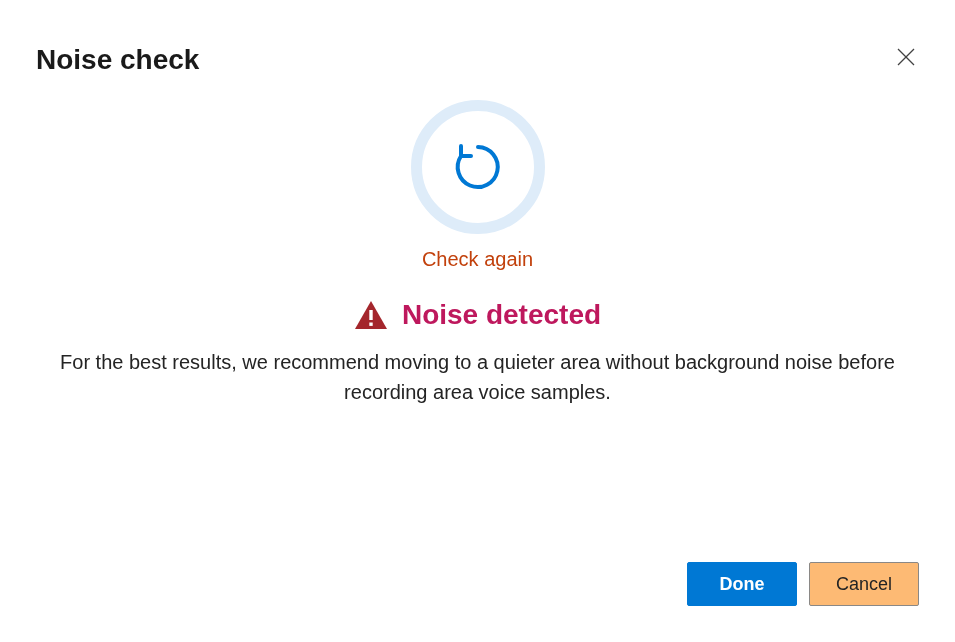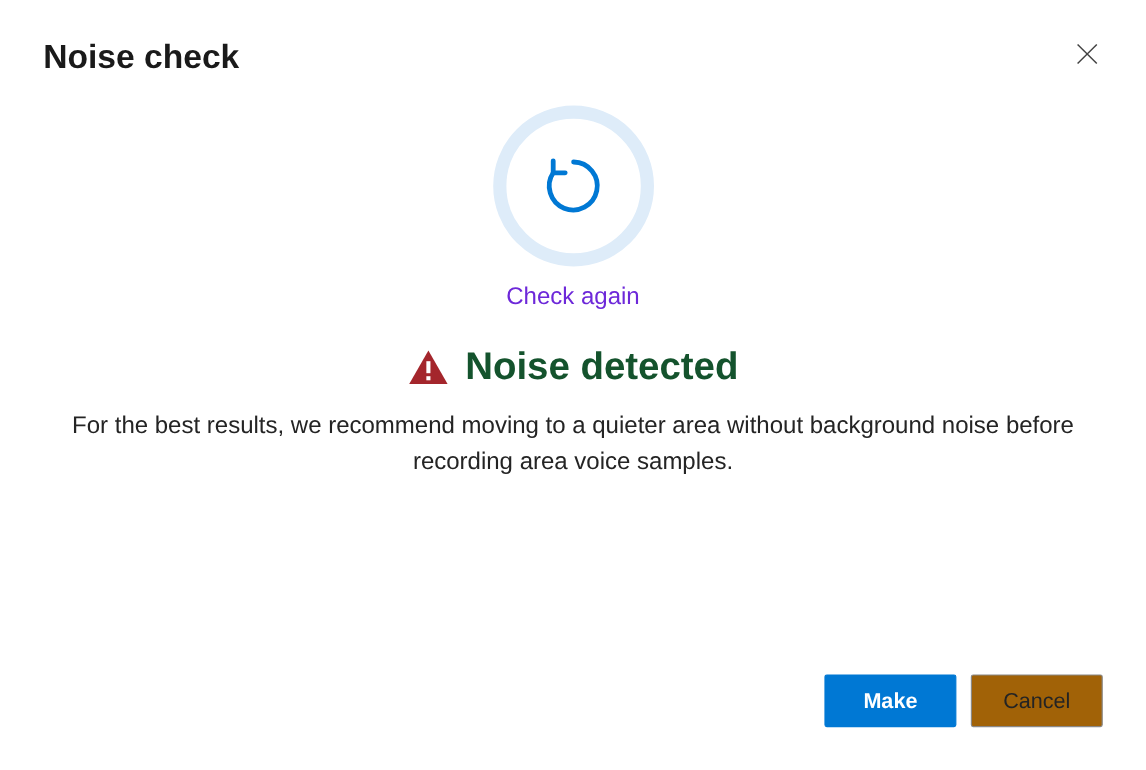--- a/index.html
+++ b/index.html
@@ -8,21 +8,21 @@
       padding: 0;
     }
     body {
       font-family: 'Segoe UI', -apple-system, BlinkMacSystemFont, sans-serif;
       background: #ffffff;
       width: 955px;
       height: 642px;
       position: relative;
     }
     .dialog {
-      padding: 32px 36px;
+      padding: 44px 36px;
       width: 100%;
       height: 100%;
       position: relative;
     }
     .header {
       display: flex;
       justify-content: space-between;
       align-items: flex-start;
       margin-bottom: 24px;
     }
@@ -68,40 +68,40 @@
       cursor: pointer;
       background: #ffffff;
     }
     .retry-circle svg {
       width: 56px;
       height: 56px;
     }
     .check-again-label {
       margin-top: 14px;
       font-size: 20px;
-      color: #6d28d9;
+      color: #c2410c;
     }
     .status-area {
       text-align: center;
     }
     .status-heading {
       display: flex;
       align-items: center;
       justify-content: center;
       gap: 14px;
       margin-bottom: 16px;
     }
     .status-heading svg {
       width: 34px;
       height: 30px;
     }
     .status-title {
-      font-size: 32px;
+      font-size: 28px;
       font-weight: 600;
-      color: #14532d;
+      color: #be185d;
     }
     .status-message {
       font-size: 20px;
       color: #242424;
       line-height: 1.5;
       padding: 0 8px;
     }
     .footer {
       position: absolute;
       bottom: 36px;
@@ -118,21 +118,21 @@
       cursor: pointer;
       padding: 0 20px;
     }
     .btn-primary {
       background: #0078d4;
       color: #ffffff;
       border: 1px solid #0078d4;
       font-weight: 600;
     }
     .btn-secondary {
-      background: #a16207;
+      background: #fdba74;
       color: #242424;
       border: 1px solid #8a8886;
     }
   </style>
 </head>
 <body>
 
 <div class="dialog">
   <div class="header">
     <h1 class="title">Noise check</h1>
@@ -161,16 +161,16 @@
         <path d="M 17 1 L 33 29 L 1 29 Z" fill="#a4262c"></path>
         <rect x="15.3" y="10" width="3.4" height="10" fill="#ffffff"></rect>
         <rect x="15.3" y="22.5" width="3.4" height="3.4" fill="#ffffff"></rect>
       </svg>
       <span class="status-title">Noise detected</span>
     </div>
     <p class="status-message">For the best results, we recommend moving to a quieter area without background noise before recording area voice samples.</p>
   </div>
 
   <div class="footer">
-    <button class="btn btn-primary">Make</button>
+    <button class="btn btn-primary">Done</button>
     <button class="btn btn-secondary">Cancel</button>
   </div>
 </div>
 
 </body></html>

